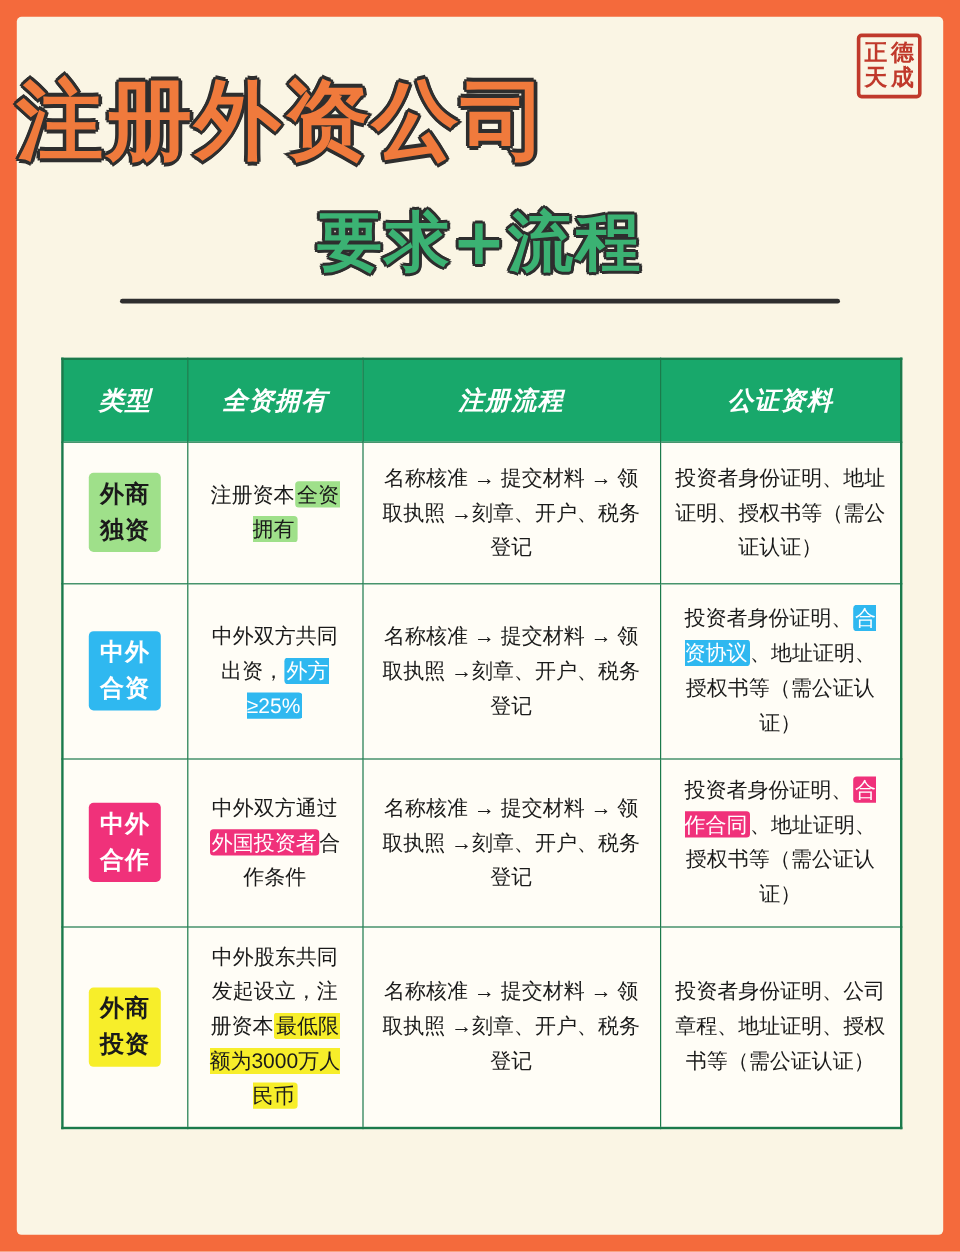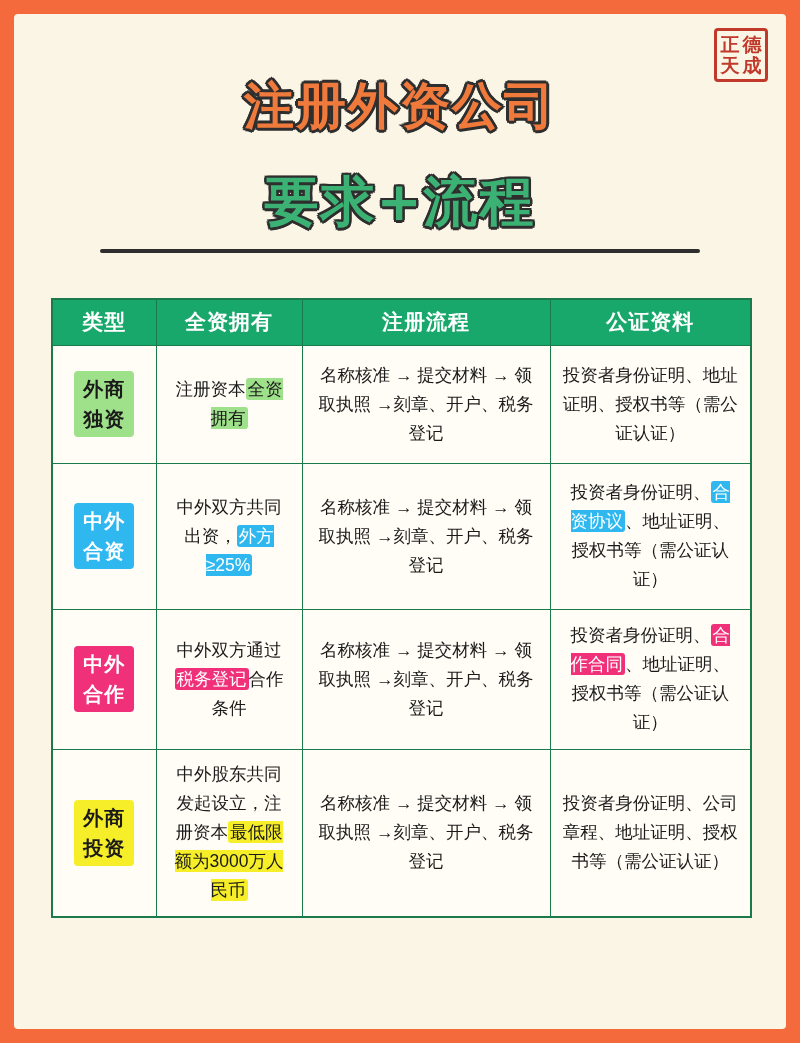--- a/index.html
+++ b/index.html
@@ -41,24 +41,24 @@
     letter-spacing: 0px;
     padding: 2px;
   }
   .stamp span { width: 50%; text-align: center; }
 
   
   .title-main {
     position: absolute;
     left: 0; right: 0;
     top: 52px;
-    text-align: center;
-    font-family: Liberation Sans, sans-serif;
-    font-weight: bold;
-    font-size: 50px;
+    text-align: left;
+    font-family: Liberation Mono, monospace;
+    font-weight: bold;
+    font-size: 72px;
     line-height: 80px;
     letter-spacing: 2px;
     color: #f07a3c;
     -webkit-text-stroke: 3px #2e2e2e;
     paint-order: stroke fill;
     text-shadow:
       3px 0 0 #2e2e2e, -3px 0 0 #2e2e2e, 0 3px 0 #2e2e2e, 0 -3px 0 #2e2e2e,
       2px 2px 0 #2e2e2e, -2px 2px 0 #2e2e2e, 2px -2px 0 #2e2e2e, -2px -2px 0 #2e2e2e;
   }
   .title-sub {
@@ -103,22 +103,23 @@
   th, td {
     border: 1.5px solid #1b7a4b;
     vertical-align: middle;
   }
   thead th {
     background: #18a86b;
     color: #ffffff;
     font-size: 21px;
     font-weight: bold;
     letter-spacing: 1px;
-    height: 46px;
+    height: 69px;
     text-align: center;
+    font-style: italic;
   }
   td { padding: 10px 12px; font-size: 17.5px; line-height: 29px; color: #1a1a1a; }
   col.c1 { width: 104px; }
   col.c2 { width: 146px; }
   col.c3 { width: 248px; }
   col.c4 { width: 201px; }
 
   .cell-type {
     text-align: center;
     padding: 6px 4px;
@@ -220,21 +221,21 @@
         </tr>
 
         <tr class="row-h3">
           <td class="cell-type">
             <span class="type-badge badge-pink">
               <span>中外</span><br>
               <span>合作</span>
             </span>
           </td>
           <td class="cell-req">
-            <span>中外双方通过</span><span class="hl hl-pink">税务登记</span><span>合作条件</span>
+            <span>中外双方通过</span><span class="hl hl-pink">外国投资者</span><span>合作条件</span>
           </td>
           <td class="cell-flow">名称核准 → 提交材料 → 领取执照 →刻章、开户、税务登记</td>
           <td class="cell-doc">
             <span>投资者身份证明、</span><span class="hl hl-pink">合作合同</span><span>、地址证明、授权书等（需公证认证）</span>
           </td>
         </tr>
 
         <tr class="row-h4">
           <td class="cell-type">
             <span class="type-badge badge-yellow">

